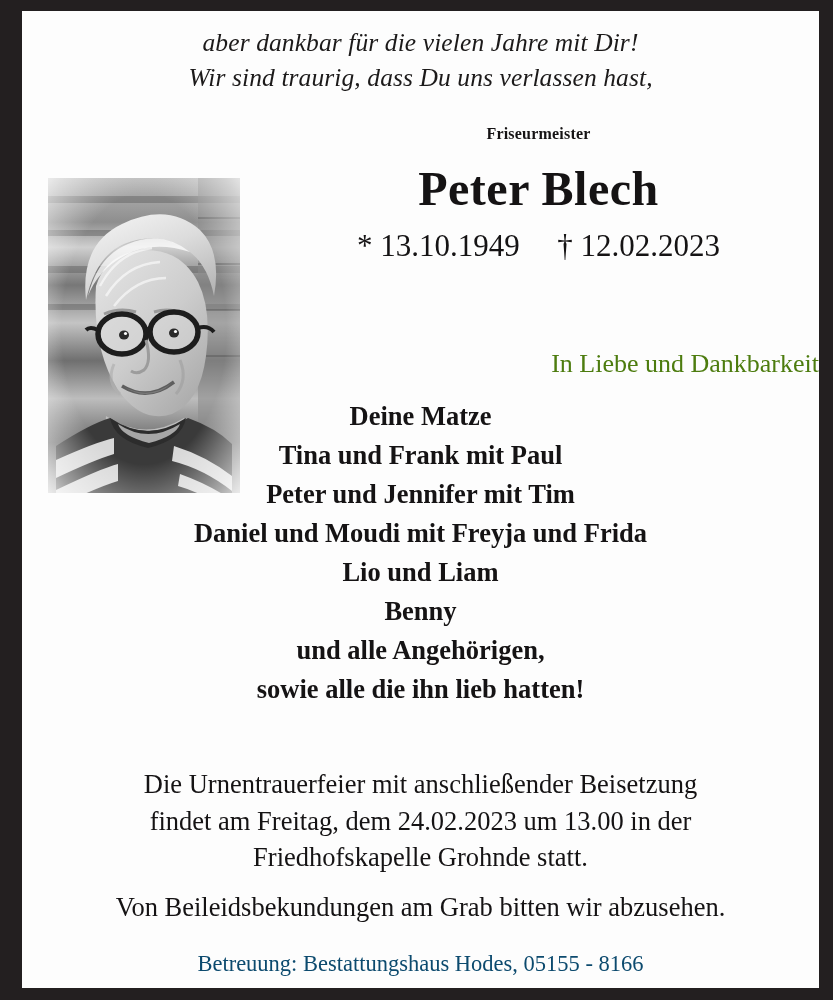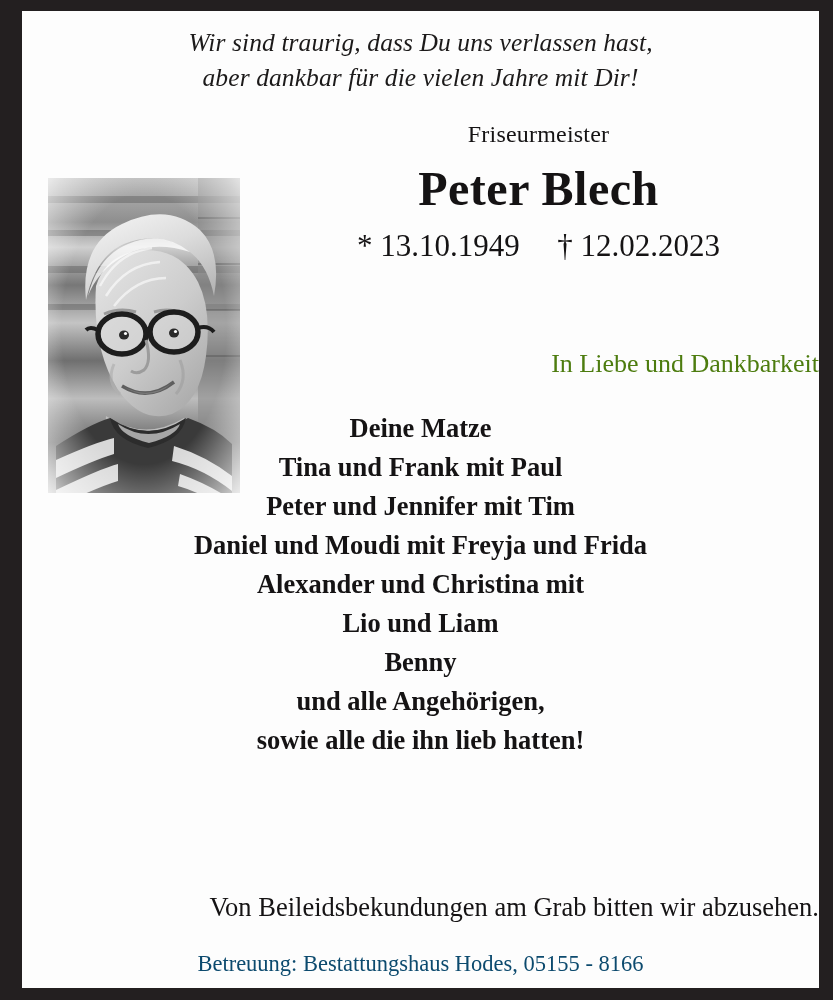--- a/index.html
+++ b/index.html
@@ -60,22 +60,22 @@
   
   #main-column {
     position: absolute;
     left: 236px;
     right: 0;
     top: 108px;
     text-align: center;
     color: #151314;
   }
   #profession {
-    font-size: 24px;
-    font-weight: normal;
+    font-size: 16px;
+    font-weight: bold;
     line-height: 30px;
     letter-spacing: 0.2px;
     text-align: center;
   }
   #deceased-name {
     font-size: 48px;
     font-weight: bold;
     line-height: 76px;
     letter-spacing: 0.5px;
     margin-top: 2px;
@@ -103,42 +103,41 @@
   #mourners {
     position: absolute;
     left: 0;
     right: 0;
     top: 386px;
     text-align: center;
     color: #151314;
     font-size: 26.5px;
     font-weight: bold;
     line-height: 39px;
-    margin-top: 12px;
   }
   #mourners .mourner-line { display: block; white-space: nowrap; }
 
   
   #service-details {
     position: absolute;
     left: 0;
     right: 0;
     top: 755px;
     text-align: center;
     font-size: 26.5px;
     line-height: 36.5px;
     color: #151314;
   }
   #service-details .detail-line { display: block; white-space: nowrap; }
   #request-note {
     position: absolute;
     left: 0;
     right: 0;
     top: 878px;
-    text-align: right;
+    text-align: center;
     font-size: 26.5px;
     line-height: 36px;
     color: #151314;
     white-space: nowrap;
   }
   #funeral-home {
     position: absolute;
     left: 0;
     right: 0;
     top: 938px;
@@ -149,22 +148,22 @@
     white-space: nowrap;
   }
 </style>
 </head>
 <body>
 
 <div id="obituary-card">
   <div id="notice-body">
 
     <div id="verse">
+      <span class="verse-line">aber dankbar für die vielen Jahre mit Dir!</span>
       <span class="verse-line">Wir sind traurig, dass Du uns verlassen hast,</span>
-      <span class="verse-line">aber dankbar für die vielen Jahre mit Dir!</span>
     </div>
 
     <div id="portrait-frame">
       <svg width="192" height="315" viewBox="0 0 192 315" xmlns="http://www.w3.org/2000/svg">
         <defs>
           <linearGradient id="slatBg" x1="0" y1="0" x2="0" y2="1">
             <stop offset="0%" stop-color="#b9b9b9"></stop>
             <stop offset="14%" stop-color="#8e8e8e"></stop>
             <stop offset="22%" stop-color="#cfcfcf"></stop>
             <stop offset="34%" stop-color="#777777"></stop>
@@ -280,26 +279,30 @@
       </div>
     </div>
 
     <div id="dedication">In Liebe und Dankbarkeit</div>
 
     <div id="mourners">
       <span class="mourner-line">Deine Matze</span>
       <span class="mourner-line">Tina und Frank mit Paul</span>
       <span class="mourner-line">Peter und Jennifer mit Tim</span>
       <span class="mourner-line">Daniel und Moudi mit Freyja und Frida</span>
-      <span class="mourner-line">Alexander und Christina mit</span>
       <span class="mourner-line">Lio und Liam</span>
       <span class="mourner-line">Benny</span>
       <span class="mourner-line">und alle Angehörigen,</span>
       <span class="mourner-line">sowie alle die ihn lieb hatten!</span>
     </div>
 
+    <div id="service-details">
+      <span class="detail-line">Die Urnentrauerfeier mit anschließender Beisetzung</span>
+      <span class="detail-line">findet am Freitag, dem 24.02.2023 um 13.00 in der</span>
+      <span class="detail-line">Friedhofskapelle Grohnde statt.</span>
+    </div>
 
     <div id="request-note">Von Beileidsbekundungen am Grab bitten wir abzusehen.</div>
 
     <div id="funeral-home">Betreuung: Bestattungshaus Hodes, 05155 - 8166</div>
 
   </div>
 </div>
 
 </body></html>

